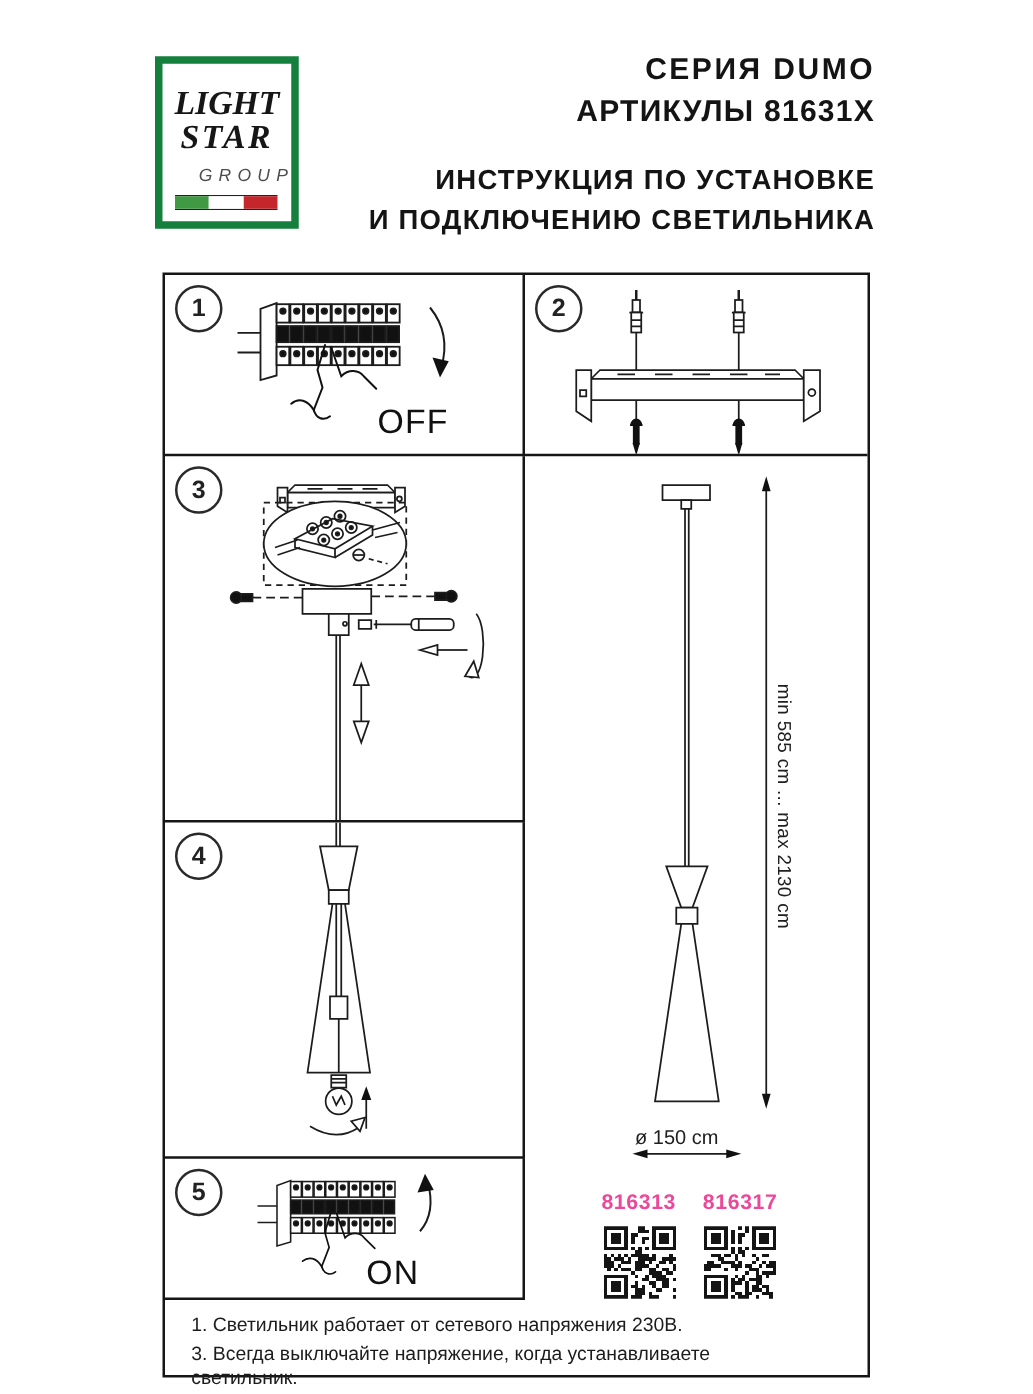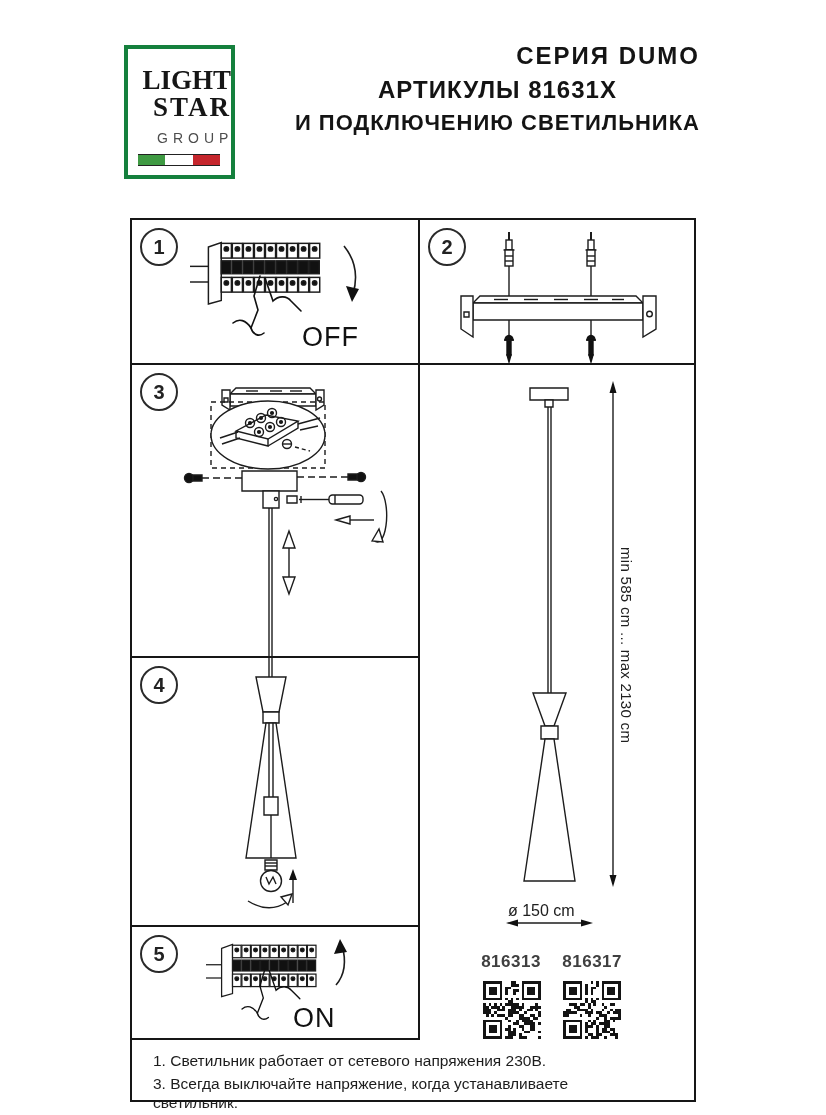--- a/index.html
+++ b/index.html
@@ -2,34 +2,34 @@
 <html style="--flag-green: #3f9a43; --flag-red: #c5262c;"><head>
 <meta charset="utf-8">
 <style>
   html,body{margin:0;padding:0;}
   body{
     width:826px;height:1115px;position:relative;background:#ffffff;
     font-family:"Liberation Sans",sans-serif;color:#1a1a1a;overflow:hidden;
   }
   .abs{position:absolute;}
   
-  .logo-box{left:124px;top:45px;width:103px;height:126px;border:4px solid #15803d;text-align:right;}
+  .logo-box{left:124px;top:45px;width:103px;height:126px;border:6px solid #15803d;text-align:center;font-style:italic;}
   .logo-word{font-family:"Liberation Serif",serif;font-weight:700;font-size:27px;line-height:27px;color:#161616;letter-spacing:0;}
   .logo-light{margin-top:18px;}
   .logo-star{letter-spacing:2px;}
   .logo-group{margin-top:9px;font-size:14px;letter-spacing:5px;color:#4d4d4d;font-family:"Liberation Sans",sans-serif;padding-left:5px;margin-left:24px;}
   .flag{left:10px;top:105px;width:82px;height:10px;border-top:1.5px solid #222;border-bottom:1.5px solid #222;display:flex;}
   .flag div{flex:1;height:100%;}
   .flag .g{background:var(--flag-green,#3f9a43);}
   .flag .w{background:#fff;}
   .flag .r{background:var(--flag-red,#c5262c);}
 
   .title-block{right:126px;top:42px;text-align:right;font-weight:700;color:#141414;}
   .title-line1{font-size:24px;letter-spacing:2px;}
-  .title-line2{font-size:24px;letter-spacing:1px;margin-top:6px;text-align:center;}
+  .title-line2{font-size:24px;letter-spacing:1px;margin-top:6px;}
   .title-line3{font-size:22px;letter-spacing:1px;margin-top:27px;}
   .title-line4{font-size:22px;letter-spacing:1px;margin-top:6px;}
 
   
   .frame{left:130px;top:218px;width:566px;height:884px;border:2px solid #161616;box-sizing:border-box;}
   .cell{position:absolute;box-sizing:border-box;}
   .b-r{border-right:2px solid #161616;}
   .b-b{border-bottom:2px solid #161616;}
   .p1{left:0;top:0;width:288px;height:145px;}
   .p2{left:288px;top:0;width:274px;height:145px;}
@@ -44,21 +44,21 @@
   svg.draw{position:absolute;left:0;top:0;}
   svg.draw *{vector-effect:non-scaling-stroke;}
 
   .switch-label{position:absolute;font-size:27px;font-weight:400;letter-spacing:1px;color:#111;}
   .off-label{left:170px;top:102px;}
   .on-label{left:161px;top:76px;}
 
   
   .dim-text{position:absolute;left:198px;top:182px;writing-mode:vertical-rl;font-size:15px;color:#202020;white-space:nowrap;letter-spacing:0.3px;}
   .dia-label{position:absolute;left:88px;top:537px;width:84px;text-align:left;font-size:16px;color:#202020;}
-  .article-code{position:absolute;top:587px;width:62px;text-align:center;font-size:17px;font-weight:700;color:#404040;letter-spacing:0.5px;}
+  .article-code{position:absolute;top:587px;width:62px;text-align:center;font-size:17px;font-weight:700;color:#ec4899;letter-spacing:0.5px;}
   .article-1{left:60px;}
   .article-2{left:140px;text-align:right;}
   .qr{position:absolute;top:616px;width:58px;height:58px;}
   .qr-1{left:63px;}
   .qr-2{left:143px;}
 
   .notes{position:absolute;left:21px;top:11px;font-size:15.5px;color:#1c1c1c;}
   .notes p{margin:0 0 3px 0;line-height:19.5px;}
 </style>
 </head>
@@ -116,20 +116,21 @@
   <div class="abs flag">
       <div class="g"></div>
       <div class="w"></div>
       <div class="r"></div>
     </div>
 </div>
 
 <div class="abs title-block">
   <div class="title-line1">СЕРИЯ DUMO</div>
   <div class="title-line2">АРТИКУЛЫ 81631X</div>
+  <div class="title-line3">ИНСТРУКЦИЯ ПО УСТАНОВКЕ</div>
   <div class="title-line4">И ПОДКЛЮЧЕНИЮ СВЕТИЛЬНИКА</div>
 </div>
 
 <div class="abs frame">
 
   <div class="cell p1 b-r b-b">
     <div class="step">1</div>
     <svg class="draw" width="286" height="143" viewBox="0 0 286 143">
       <g stroke="#1c1c1c" stroke-width="1.6" fill="none">
         <use href="#cbank" transform="translate(58,16) scale(0.92)"></use>

